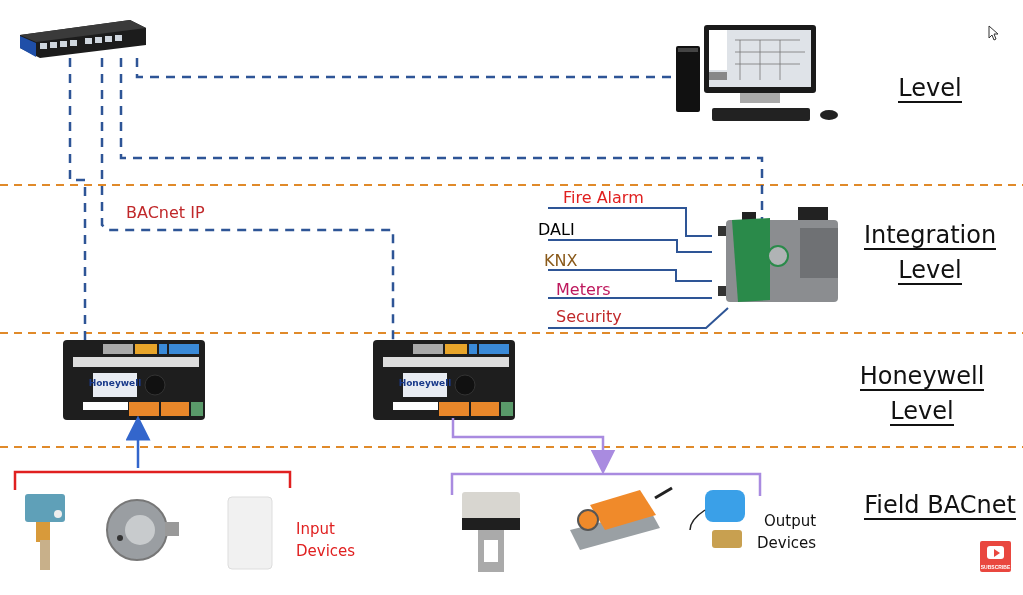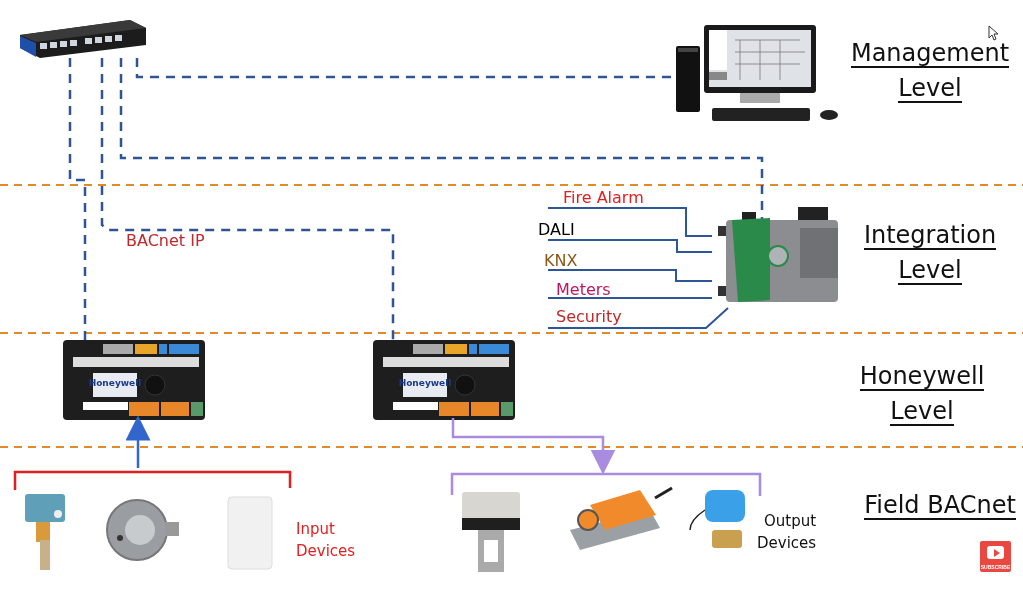--- a/index.html
+++ b/index.html
@@ -163,36 +163,36 @@
     <line x1="655" y1="498" x2="672" y2="488" stroke="#222" stroke-width="3"></line>
   </g>
   <g>
     <rect x="705" y="490" width="40" height="32" fill="#3aa0e8" rx="8"></rect>
     <rect x="712" y="530" width="30" height="18" fill="#c8a050" rx="3"></rect>
     <path d="M705,510 Q690,520 690,530" stroke="#222" stroke-width="1.5" fill="none"></path>
   </g>
 </svg>
 
 <div class="level-title" style="left:840px; top:36px; width:180px;">
-  <span>Management</span><br>
+  <br>
   <span>Level</span>
 </div>
 <div class="level-title" style="left:840px; top:218px; width:180px;">
   <span>Integration</span><br>
   <span>Level</span>
 </div>
 <div class="level-title" style="left:832px; top:359px; width:180px;">
   <span>Honeywell</span><br>
   <span>Level</span>
 </div>
 <div class="level-title" style="left:860px; top:488px; width:160px;">
   <span>Field BACnet</span>
 </div>
 
-<div class="proto" style="left:126px; top:203px; color:#c0282a;margin-top:28px;">BACnet IP</div>
+<div class="proto" style="left:126px; top:203px; color:#c0282a;">BACnet IP</div>
 
 <div class="proto" style="left:563px; top:188px; color:#e02020;">Fire Alarm</div>
 <div class="proto" style="left:538px; top:220px; color:#000000;">DALI</div>
 <div class="proto" style="left:544px; top:251px; color:#8a5a1a;">KNX</div>
 <div class="proto" style="left:556px; top:280px; color:#be185d;">Meters</div>
 <div class="proto" style="left:556px; top:307px; color:#c0282a;text-align:right;">Security</div>
 
 <div class="dev-label" style="left:296px; top:518px; color:#e02020;">
   <span>Input</span><br>
   <span>Devices</span>

